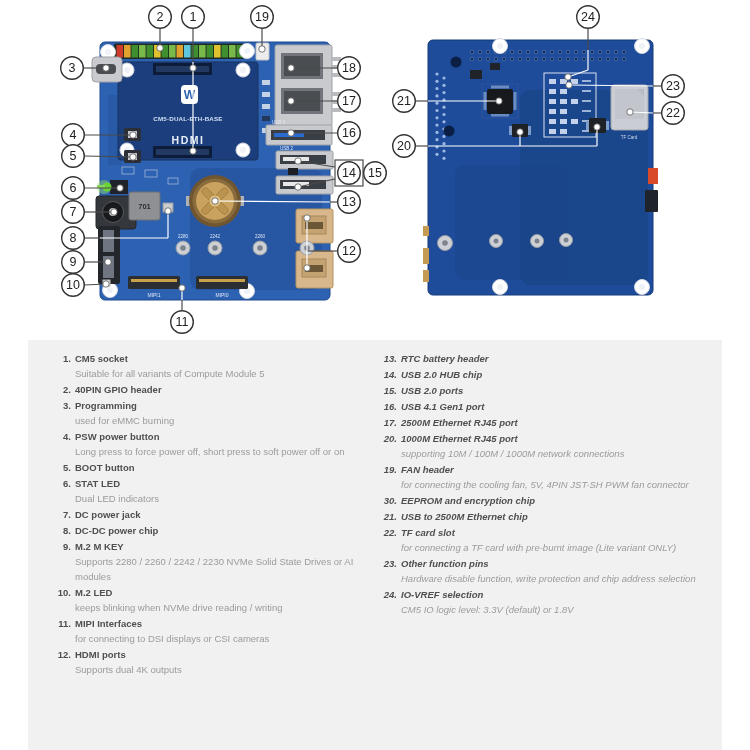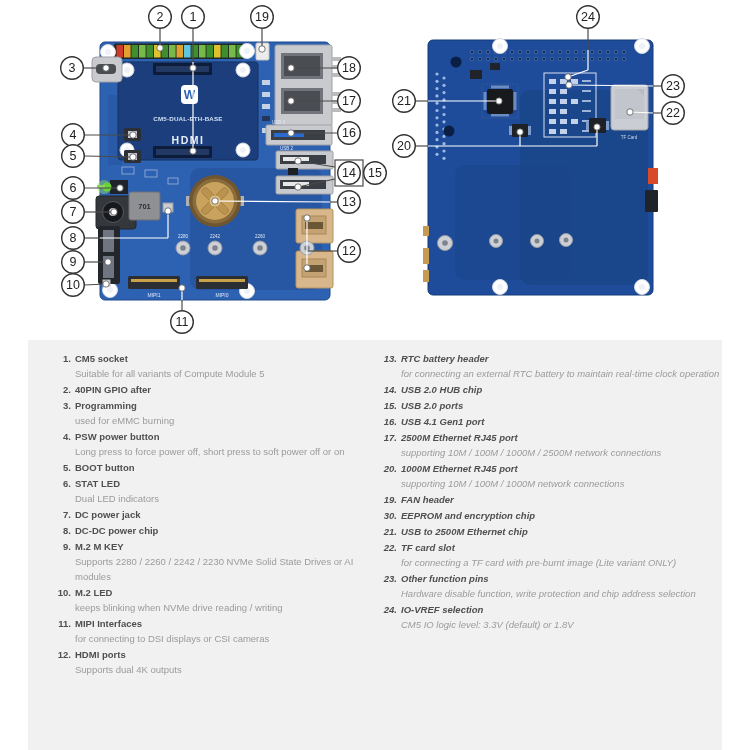--- a/index.html
+++ b/index.html
@@ -563,21 +563,21 @@
       <div class="lg-item">
         <div class="lg-title">
           <span class="lg-num">1.</span>
           <span class="lg-ttl">CM5 socket</span>
         </div>
         <div class="lg-desc">Suitable for all variants of Compute Module 5</div>
       </div>
       <div class="lg-item">
         <div class="lg-title">
           <span class="lg-num">2.</span>
-          <span class="lg-ttl">40PIN GPIO after</span>
+          <span class="lg-ttl">40PIN GPIO header</span>
         </div>
       </div>
       <div class="lg-item">
         <div class="lg-title">
           <span class="lg-num">3.</span>
           <span class="lg-ttl">Programming</span>
         </div>
         <div class="lg-desc">used for eMMC burning</div>
       </div>
       <div class="lg-item">
@@ -640,21 +640,20 @@
         </div>
         <div class="lg-desc">Supports dual 4K outputs</div>
       </div>
     </div>
   <div class="lg-col right" id="legend-right">
       <div class="lg-item">
         <div class="lg-title">
           <span class="lg-num">13.</span>
           <span class="lg-ttl">RTC battery header</span>
         </div>
-        <div class="lg-desc">for connecting an external RTC battery to maintain real-time clock operation</div>
       </div>
       <div class="lg-item">
         <div class="lg-title">
           <span class="lg-num">14.</span>
           <span class="lg-ttl">USB 2.0 HUB chip</span>
         </div>
       </div>
       <div class="lg-item">
         <div class="lg-title">
           <span class="lg-num">15.</span>
@@ -665,34 +664,34 @@
         <div class="lg-title">
           <span class="lg-num">16.</span>
           <span class="lg-ttl">USB 4.1 Gen1 port</span>
         </div>
       </div>
       <div class="lg-item">
         <div class="lg-title">
           <span class="lg-num">17.</span>
           <span class="lg-ttl">2500M Ethernet RJ45 port</span>
         </div>
-        <div class="lg-desc">supporting 10M / 100M / 1000M / 2500M network connections</div>
       </div>
       <div class="lg-item">
         <div class="lg-title">
           <span class="lg-num">20.</span>
           <span class="lg-ttl">1000M Ethernet RJ45 port</span>
         </div>
         <div class="lg-desc">supporting 10M / 100M / 1000M network connections</div>
       </div>
       <div class="lg-item">
         <div class="lg-title">
           <span class="lg-num">19.</span>
           <span class="lg-ttl">FAN header</span>
         </div>
+        <div class="lg-desc">for connecting the cooling fan, 5V, 4PIN JST-SH PWM fan connector</div>
       </div>
       <div class="lg-item">
         <div class="lg-title">
           <span class="lg-num">30.</span>
           <span class="lg-ttl">EEPROM and encryption chip</span>
         </div>
       </div>
       <div class="lg-item">
         <div class="lg-title">
           <span class="lg-num">21.</span>

